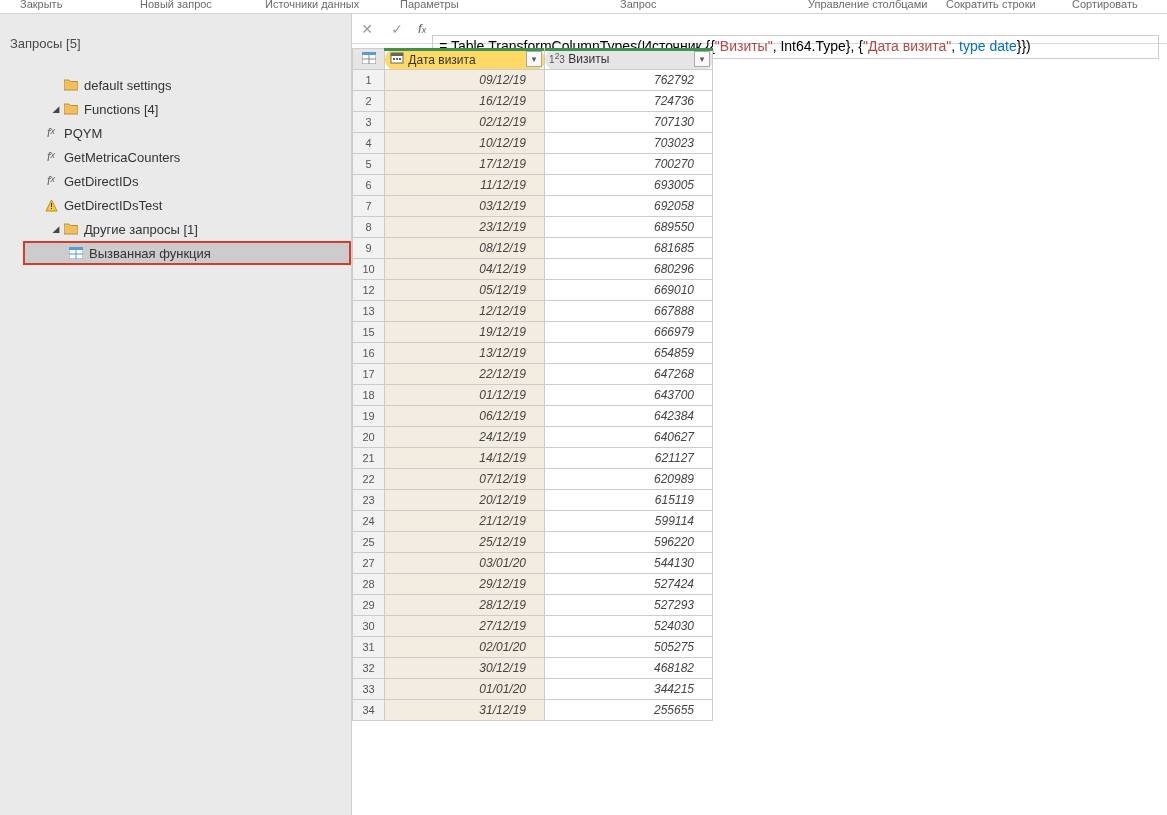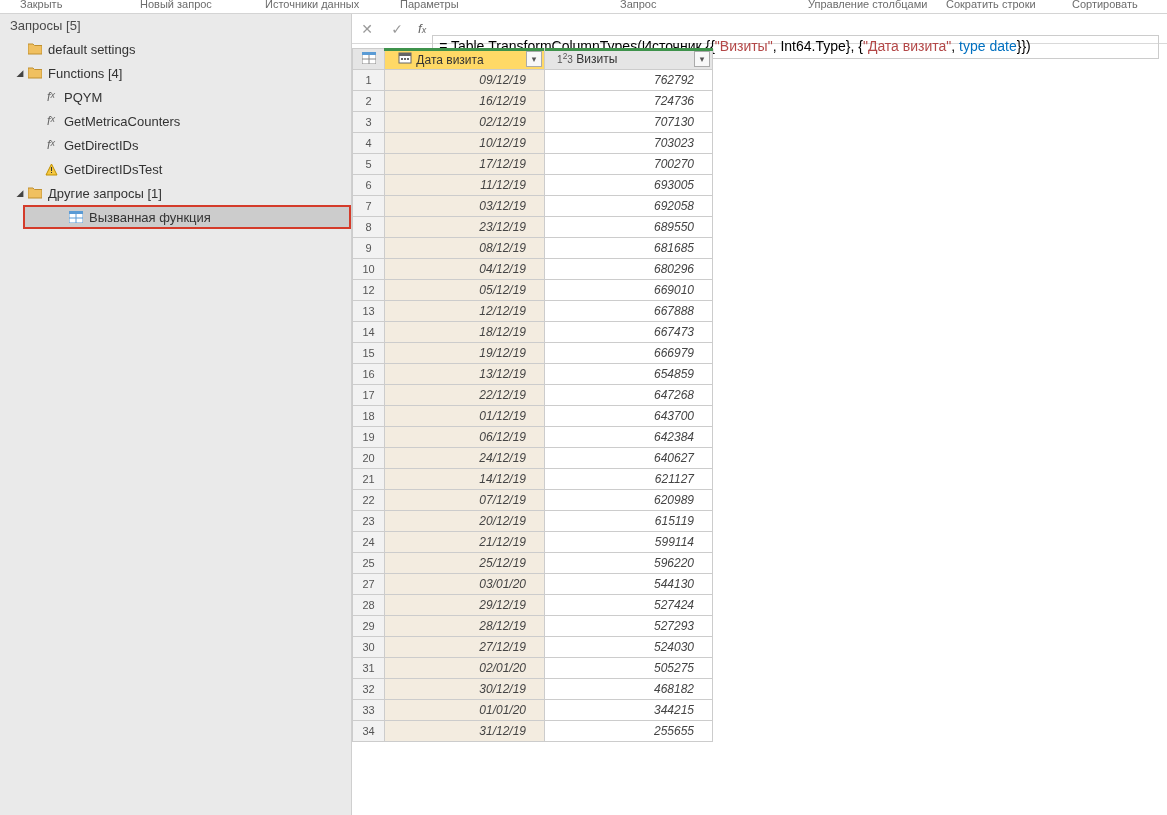--- a/index.html
+++ b/index.html
@@ -5,24 +5,24 @@
 * { box-sizing: border-box; margin: 0; padding: 0; font-family: "Segoe UI", Arial, sans-serif; }
 body { background: #fff; overflow: hidden; width: 1167px; height: 815px; }
 
 .ribbon-labels { height: 14px; display: flex; color: #6c6c6c; font-size: 11px; border-bottom: 1px solid #d4d4d4; position: relative; }
 .ribbon-labels span { position: absolute; top: -2px; }
 
 .main { display: flex; height: calc(100% - 14px); }
 
 
 .sidebar { width: 352px; background: #eaeaea; border-right: 1px solid #cfcfcf; }
-.sidebar-header { padding: 4px 10px; font-size: 13px; color: #4a4a4a; }
+.sidebar-header { padding: 22px 10px; font-size: 13px; color: #4a4a4a; }
 .tree { font-size: 13px; color: #333; }
 .tree-item { display: flex; align-items: center; height: 24px; padding-left: 4px; cursor: pointer; }
-.tree-item.level1 { padding-left: 14px; }
+.tree-item.level1 { padding-left: 14px; margin-left: 36px; }
 .tree-item.level2 { padding-left: 30px; }
 .tree-item.selected { background: #cccccc; border: 2px solid #d43b2a; margin-left: 23px; }
 .tree-item .expander { width: 12px; display: inline-flex; justify-content: center; color: #444; font-size: 10px; }
 .tree-item .icon { width: 18px; display: inline-flex; justify-content: center; margin-right: 4px; }
 .tree-item .label { white-space: nowrap; }
 
 .folder-icon svg { width: 14px; height: 12px; }
 .fx-icon { font-style: italic; color: #666; font-size: 12px; }
 .warn-icon svg { width: 13px; height: 13px; }
 .table-icon svg { width: 14px; height: 12px; }
@@ -35,21 +35,21 @@
 .fb-fx { font-style: italic; color: #666; font-size: 13px; margin: 16px 6px; }
 .formula-input { flex: 1; height: 24px; border: 1px solid #ccc; padding: 2px 6px; font-family: Consolas, monospace; font-size: 14px; margin-right: 8px; display: flex; align-items: flex-start; white-space: pre; margin-top: 36px; }
 .formula-input .str { color: #b34747; }
 .formula-input .typ { color: #0070c0; }
 
 .grid-wrap { padding: 4px 0 0 0; }
 .grid { border-collapse: collapse; font-size: 12px; }
 .grid th, .grid td { border: 1px solid #ccc; }
 .grid .row-num { width: 32px; text-align: center; background: #f2f2f2; color: #555; font-weight: normal; height: 21px; font-size: 11px; }
 .grid .corner { width: 32px; background: #e5e5e5; border: 1px solid #ccc; }
-.grid .col-header { background: #e5e5e5; height: 21px; position: relative; text-align: left; padding: 0 12px; font-weight: normal; color: #333; }
+.grid .col-header { background: #e5e5e5; height: 21px; position: relative; text-align: left; padding: 0 4px; font-weight: normal; color: #333; border-radius: 10px; }
 .grid .col-header.selected { background: #ffd966; }
 .grid .col-header.selected::before { content:""; position:absolute; top:-1px; left:-1px; right:0; height:3px; background:#3e924b; }
 .grid .col-header.second::before { content:""; position:absolute; top:-1px; left:0; right:-1px; height:3px; background:#3e924b; }
 .grid .col-header .type-icon { display:inline-block; width:16px; text-align:center; }
 .grid .col-header .dropdown-btn { position:absolute; right:2px; top:2px; width:16px; height:16px; border:1px solid #aaa; background:#f8f8f8; display:flex; align-items:center; justify-content:center; font-size:9px; color:#555; }
 .grid .col1 { width: 160px; }
 .grid .col2 { width: 168px; }
 .grid td.data { text-align: right; padding: 0 18px 0 4px; height: 21px; font-style: italic; color: #444; }
 .grid td.data.selcol { background: #f3ece0; }
 .grid tr:nth-child(1) .row-num { }
@@ -236,25 +236,20 @@
               <td class="row-num">12</td>
               <td class="data selcol">05/12/19</td>
               <td class="data">669010</td>
             </tr>
             <tr>
               <td class="row-num">13</td>
               <td class="data selcol">12/12/19</td>
               <td class="data">667888</td>
             </tr>
             <tr>
-              <td class="row-num">14</td>
-              <td class="data selcol">18/12/19</td>
-              <td class="data">667473</td>
-            </tr>
-            <tr>
               <td class="row-num">15</td>
               <td class="data selcol">19/12/19</td>
               <td class="data">666979</td>
             </tr>
             <tr>
               <td class="row-num">16</td>
               <td class="data selcol">13/12/19</td>
               <td class="data">654859</td>
             </tr>
             <tr>

